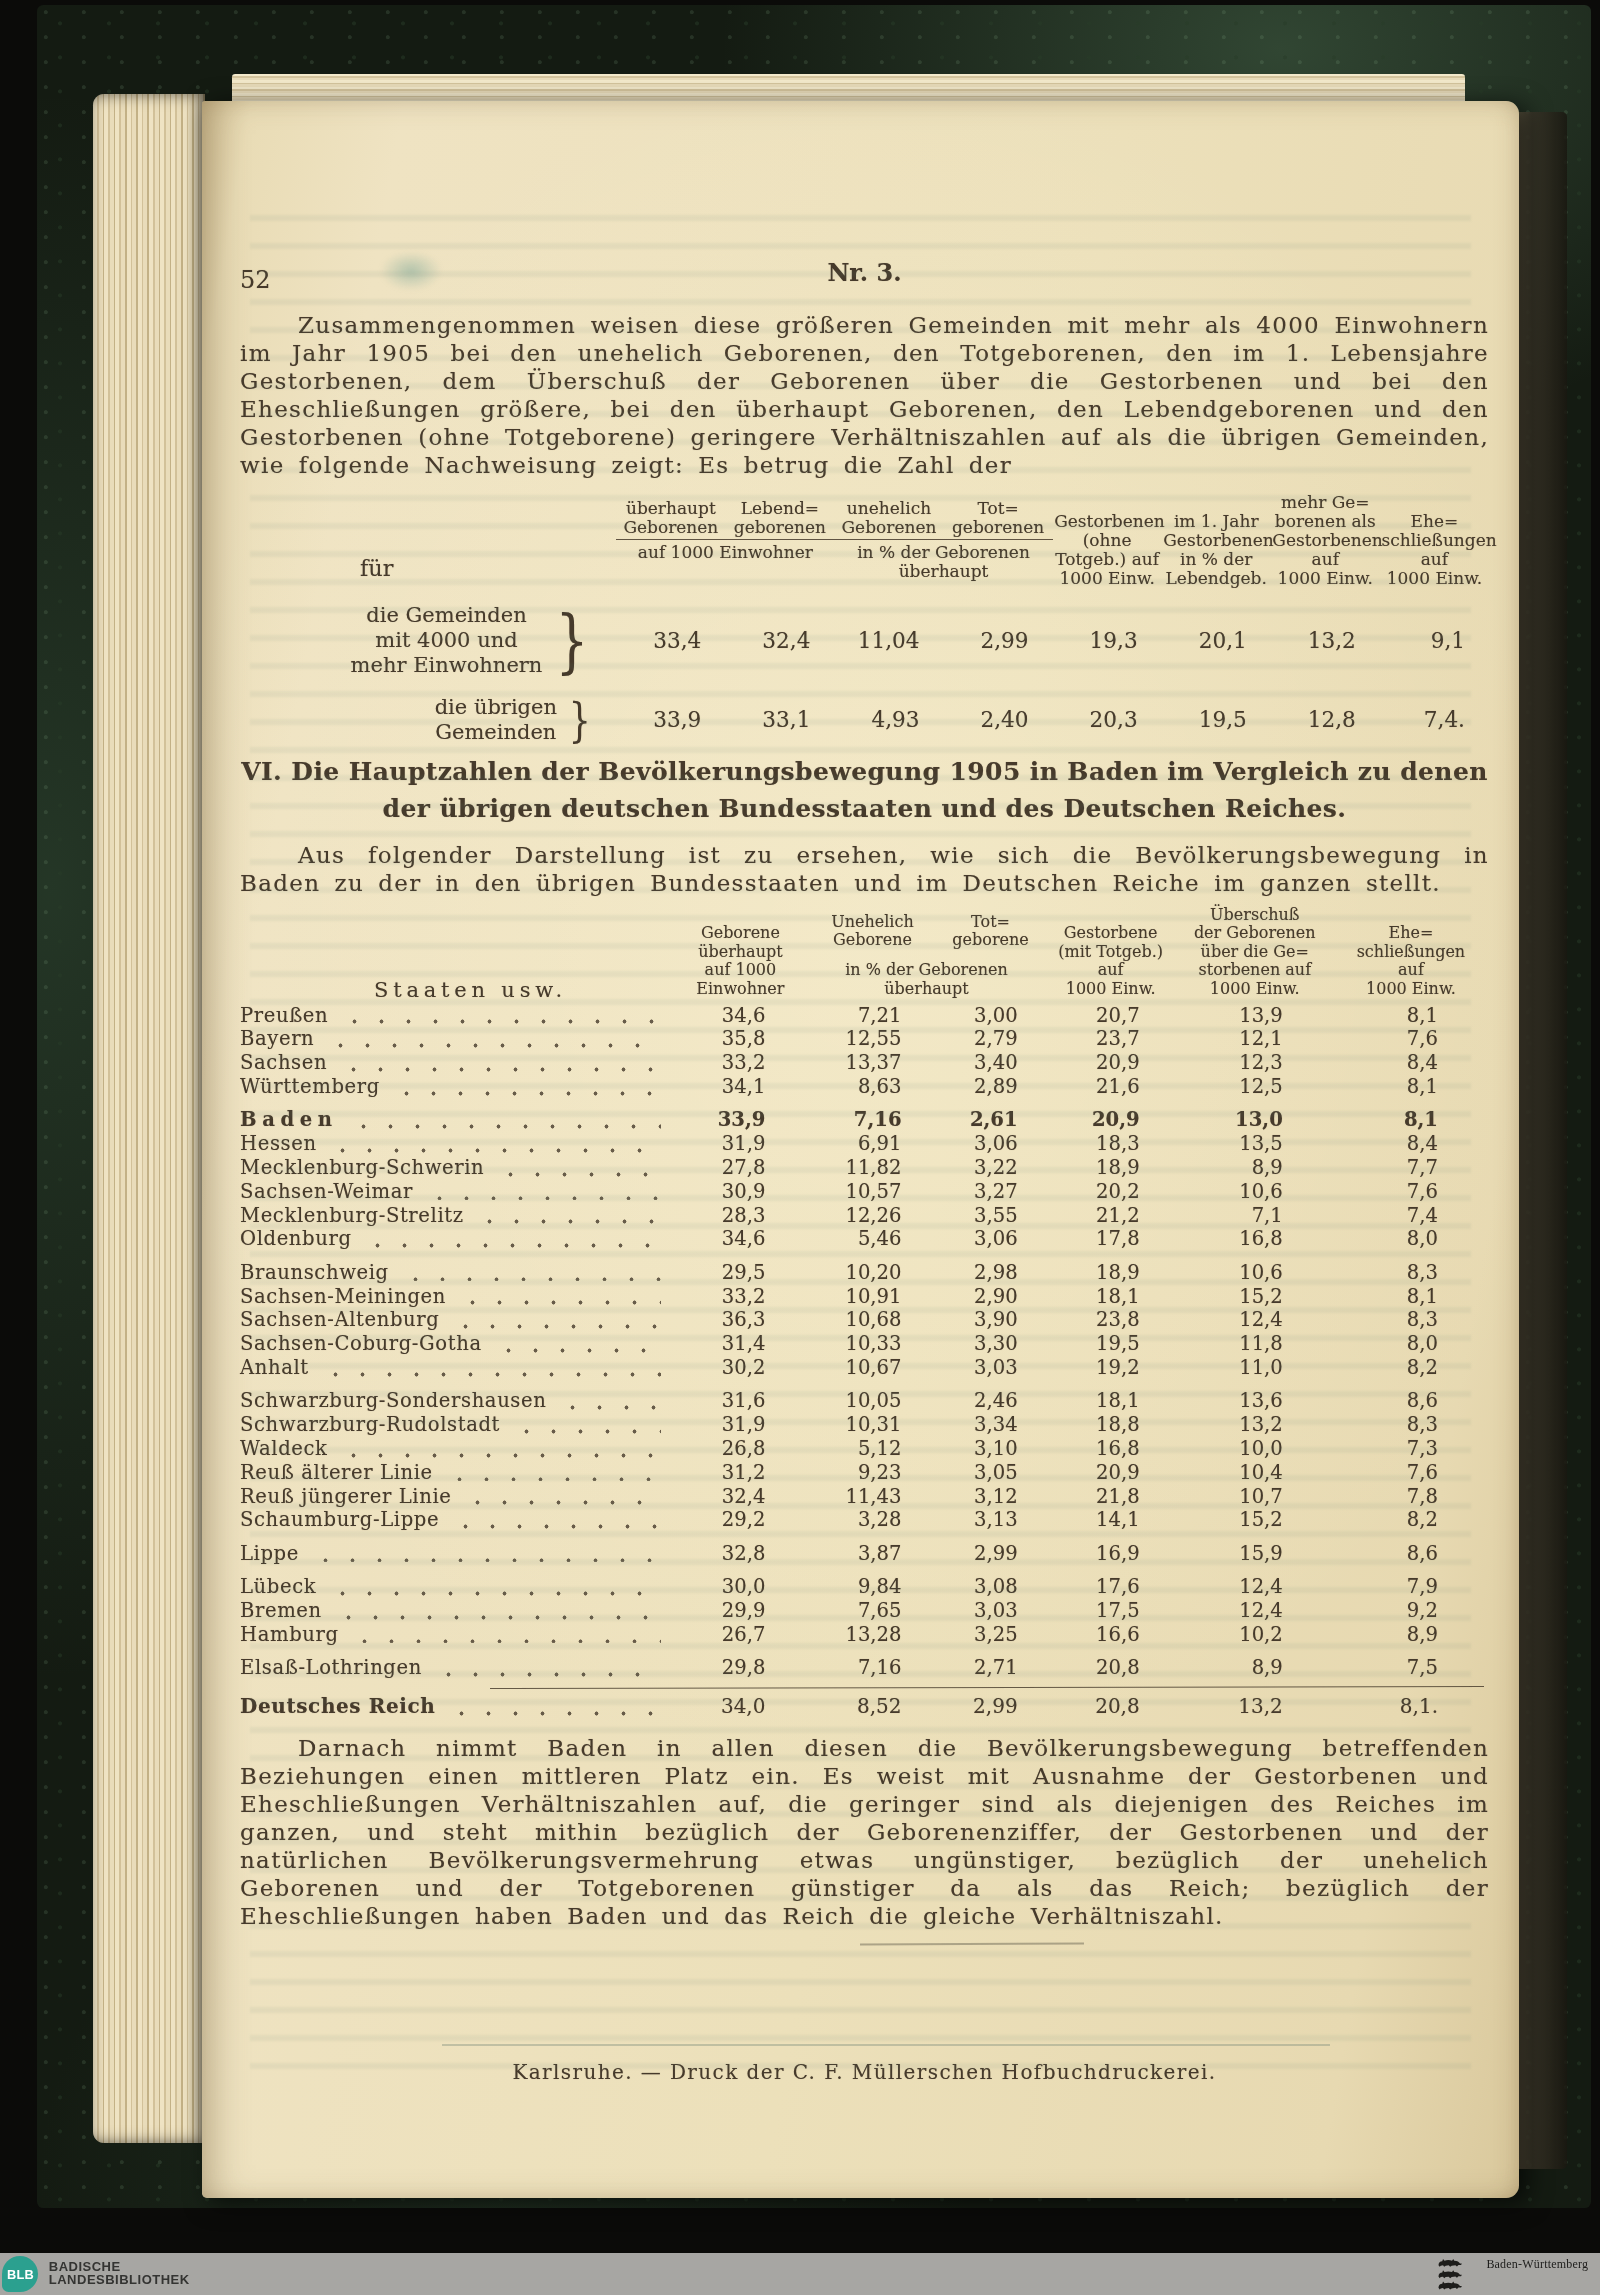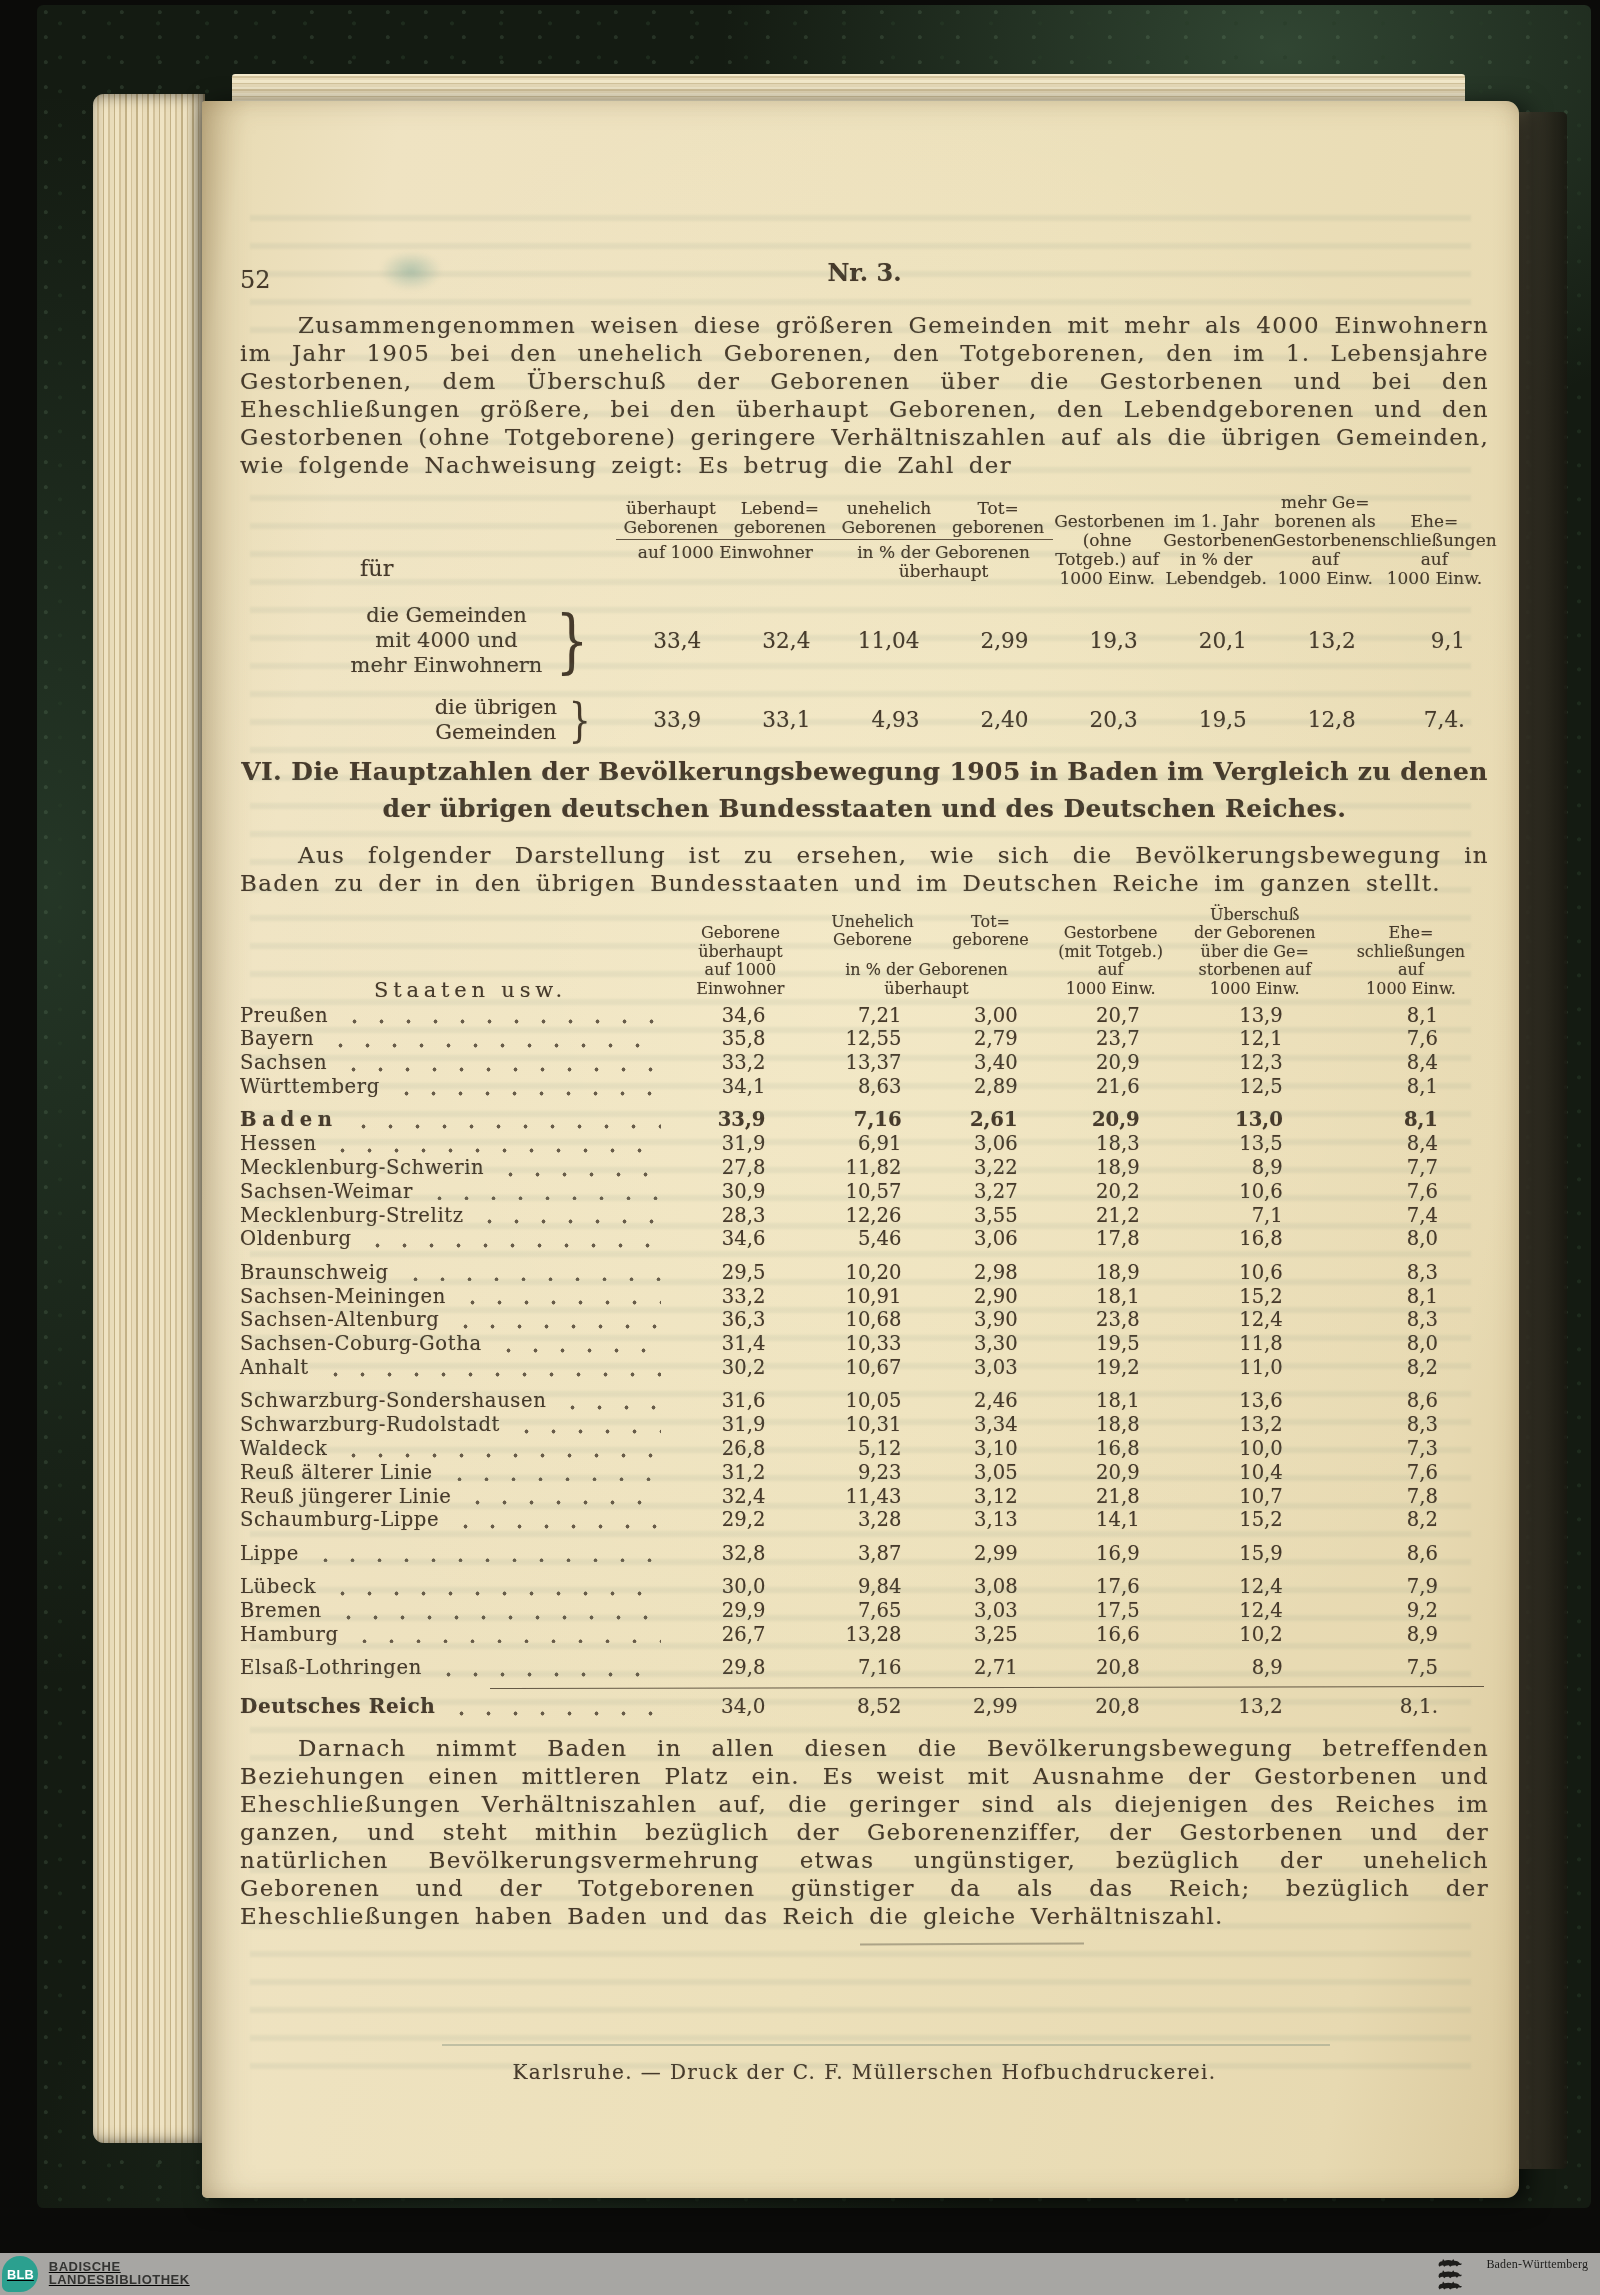--- a/index.html
+++ b/index.html
@@ -116,21 +116,21 @@
   .pencil{position:absolute;left:658px;top:1842px;width:224px;height:2.4px;
     background:rgba(96,92,76,.45);transform:rotate(-.3deg);}
   .ghost-rule{position:absolute;left:240px;top:1943px;width:888px;height:1.6px;
     background:rgba(110,130,115,.35);}
   .imprint{position:absolute;left:38px;top:1959px;width:1249px;text-align:center;
     font-size:20px;letter-spacing:1.4px;}
 
   
   .bar{position:absolute;left:0;bottom:0;width:1601px;height:42px;background:#a7a6a3;
     display:flex;align-items:center;font-family:"Liberation Sans",sans-serif;}
-  .blb{display:flex;align-items:center;margin-left:2.4px;text-decoration:underline;}
+  .blb{display:flex;align-items:center;margin-left:2.4px;}
   .blb-badge{width:36px;height:36px;border-radius:50% 50% 50% 18%;background:#2ba08f;
     display:flex;align-items:center;justify-content:center;color:#fff;font-weight:700;
     font-size:12.8px;letter-spacing:0.2px;}
   .blb-name{margin-left:10.4px;font-weight:700;font-size:13px;line-height:12.8px;
     letter-spacing:0.5px;color:#343432;}
   .bw{margin-left:auto;margin-right:12.8px;display:flex;gap:24px;font-family:Liberation Serif, serif;}
   .lions{width:25.6px;height:34px;fill:#1d1d1b;}
   .bw-name{font-size:12px;color:#1d1d1b;letter-spacing:0.2px;}
 </style>
 </head>

